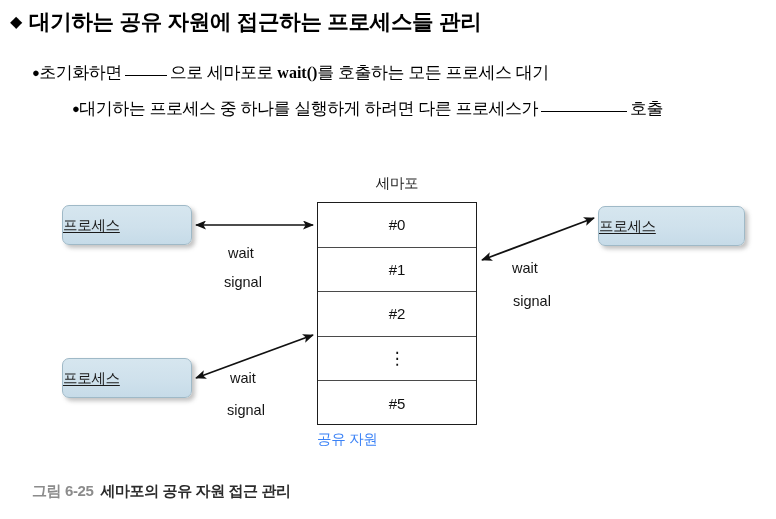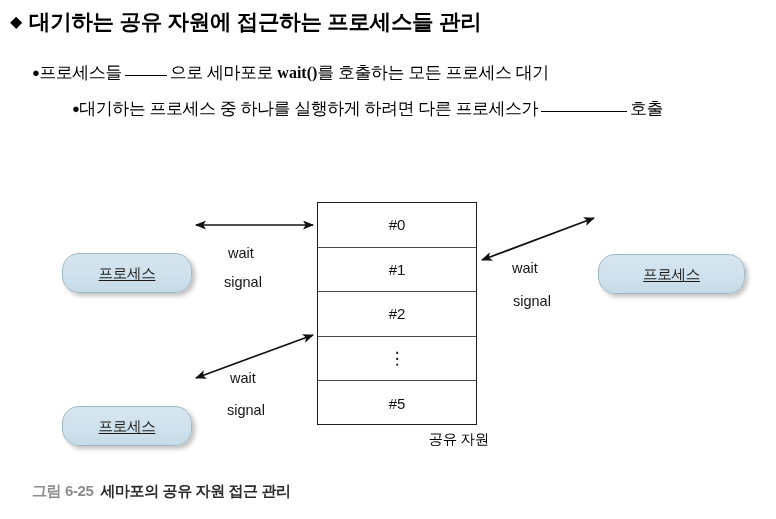--- a/index.html
+++ b/index.html
@@ -87,29 +87,28 @@
     left: 0;
     top: 0;
   }
 
   
   .proc-box {
     position: absolute;
     box-sizing: border-box;
     background: linear-gradient(180deg, #d6e6ef 0%, #cfe1ec 55%, #c6dbe8 100%);
     border: 1px solid #9fb9c7;
-    border-radius: 17px;
+    border-radius: 7px;
     box-shadow: 3px 3px 4px rgba(120,120,120,0.45);
     font-size: 14.5px;
     color: #1a1a1a;
     letter-spacing: -0.3px;
     display: flex;
     align-items: center;
-    justify-content: center;
-    margin-top: 48px;
+    justify-content: flex-start;
   }
   .proc-box .lbl {
     text-decoration: underline;
     text-underline-offset: 2px;
   }
   .proc-a { left: 62px;  top: 45px;  width: 130px; height: 40px; }
   .proc-b { left: 598px; top: 46px;  width: 147px; height: 40px; }
   .proc-c { left: 62px;  top: 198px; width: 130px; height: 40px; }
 
   
@@ -145,27 +144,27 @@
     left: 317px;
     top: 14px;
     width: 160px;
     text-align: center;
     font-size: 14.5px;
     letter-spacing: -0.3px;
     color: #1a1a1a;
   }
   .cap-bottom {
     position: absolute;
-    left: 329px;
+    left: 317px;
     top: 270px;
     width: 160px;
-    text-align: right;
-    font-size: 14.5px;
-    letter-spacing: -0.3px;
-    color: #000000;
+    text-align: left;
+    font-size: 14.5px;
+    letter-spacing: -0.3px;
+    color: #3b82f6;
   }
 
   
   .arrow-lbl {
     position: absolute;
     font-size: 14.5px;
     color: #141414;
     white-space: nowrap;
     margin-top: 40px;
   }
@@ -198,21 +197,21 @@
 </head>
 <body>
 
 <div class="slide-text">
 
   <div class="headline">
     <span class="diamond">◆</span><span>대기하는 공유 자원에 접근하는 프로세스들 관리</span>
   </div>
 
   <div class="bullet-line l1">
-    <span class="dot">●</span><span>프로세스들</span><span class="blank short"></span><span>으로 세마포로</span>&nbsp;<span class="mono-bold">wait()</span><span>를 호출하는 모든 프로세스 대기</span>
+    <span class="dot">●</span><span>초기화하면</span><span class="blank short"></span><span>으로 세마포로</span>&nbsp;<span class="mono-bold">wait()</span><span>를 호출하는 모든 프로세스 대기</span>
   </div>
 
   <div class="bullet-line l2">
     <span class="dot">●</span><span>대기하는 프로세스 중 하나를 실행하게 하려면 다른 프로세스가</span><span class="blank long"></span><span>호출</span>
   </div>
 
 </div>
 
 <div class="figure">
 
@@ -236,20 +235,21 @@
   <div class="proc-box proc-a">
     <span class="lbl">프로세스</span>
   </div>
   <div class="proc-box proc-b">
     <span class="lbl">프로세스</span>
   </div>
   <div class="proc-box proc-c">
     <span class="lbl">프로세스</span>
   </div>
 
+  <div class="cap-top">세마포</div>
 
   <div class="sem-table">
     <div class="sem-row">#0</div>
     <div class="sem-row">#1</div>
     <div class="sem-row">#2</div>
     <div class="sem-row dots">⋮</div>
     <div class="sem-row">#5</div>
   </div>
 
   <div class="cap-bottom">공유 자원</div>

